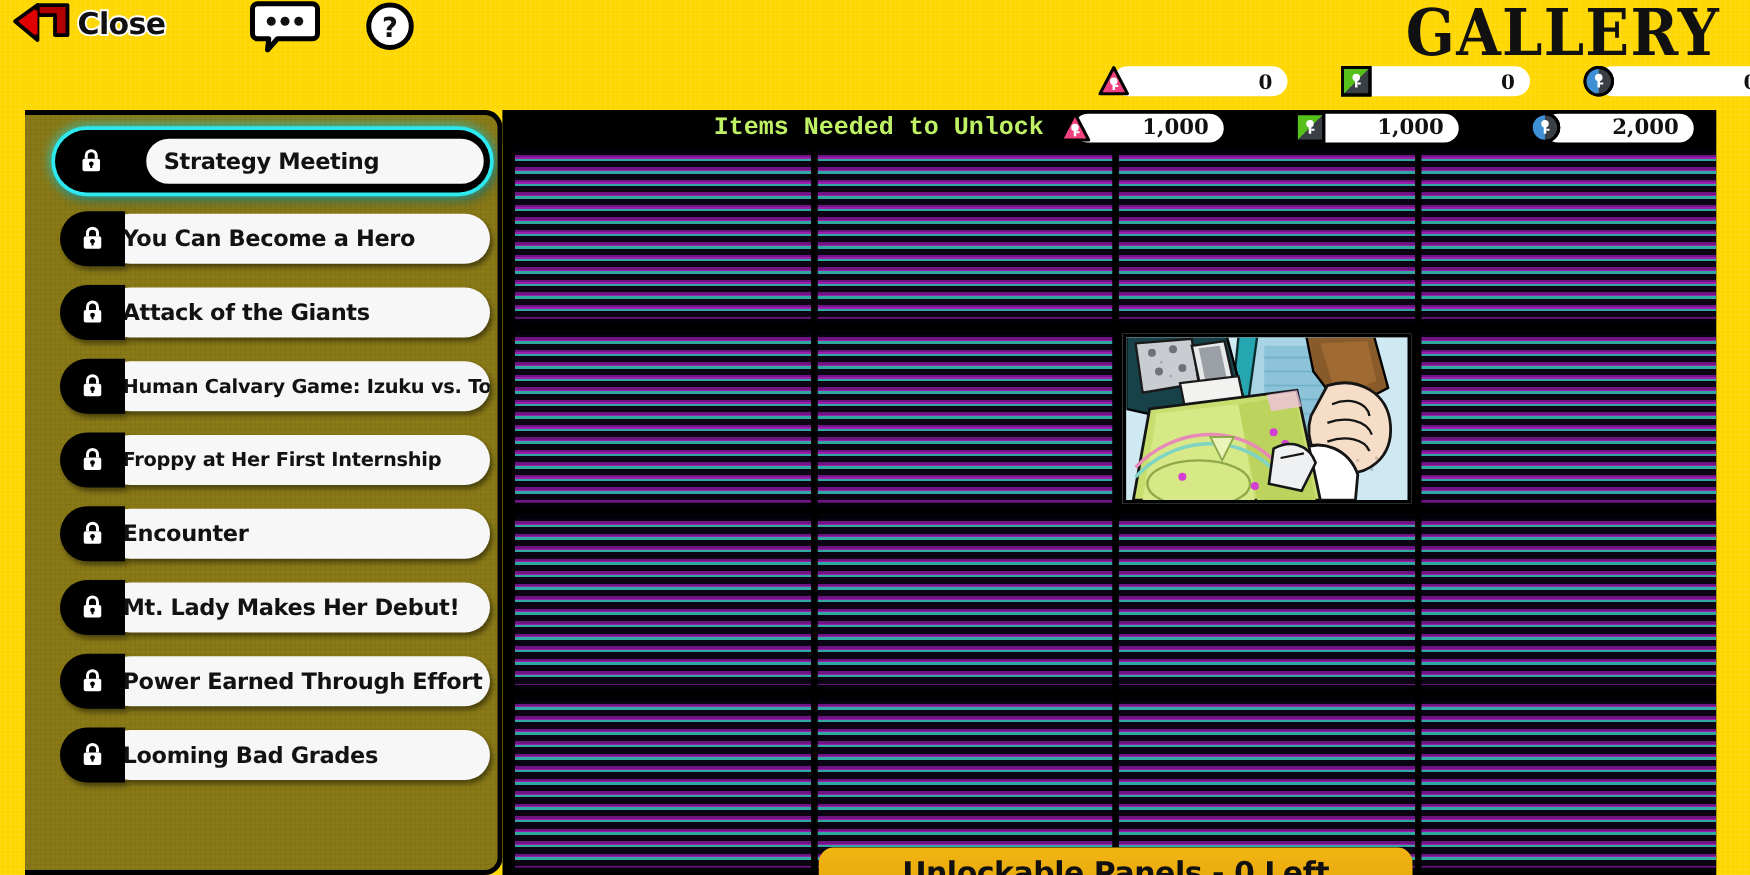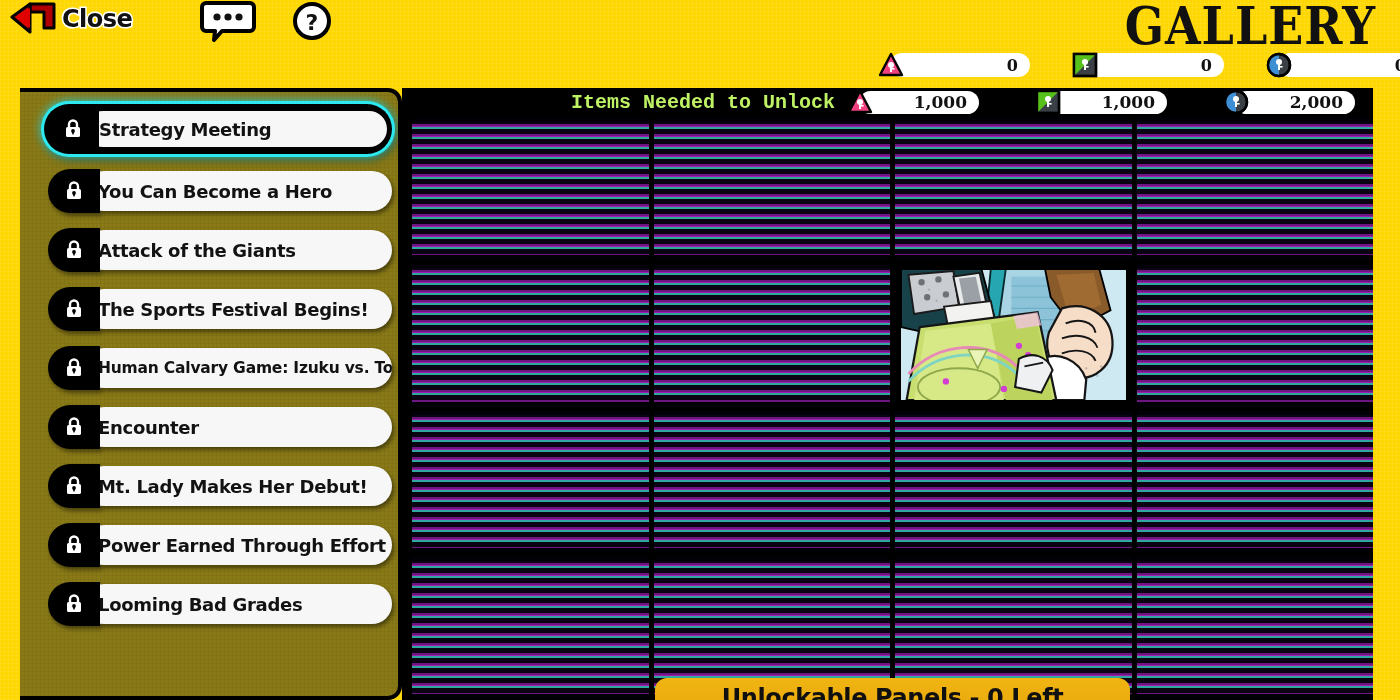--- a/index.html
+++ b/index.html
@@ -105,21 +105,21 @@
 
   .nav-item {
     position: relative;
     height: 44px;
     margin: 0 0 15px 22px;
     display: flex;
     align-items: center;
     cursor: pointer;
     filter: drop-shadow(2px 3px 2px rgba(0,0,0,0.45));
   }
-  .nav-item:first-child { margin-top: 6px; }
+  .nav-item:first-child { margin-top: 6px; gap: 32px; }
 
   .nav-lock {
     width: 52px; height: 44px;
     background: #000;
     border-radius: 22px 0 0 22px;
     display: flex; align-items: center; justify-content: center;
     flex: none;
     z-index: 2;
   }
   .nav-text {
@@ -349,44 +349,44 @@
         <svg width="22" height="22" viewBox="0 0 22 22">
           <path d="M7 9 V6.5 A4 4 0 0 1 15 6.5 V9" fill="none" stroke="#fff" stroke-width="2.4"></path>
           <rect x="4" y="9" width="14" height="10" rx="1.6" fill="#fff"></rect>
           <circle cx="11" cy="13" r="1.9" fill="#000"></circle>
           <rect x="10.2" y="13" width="1.6" height="3.4" fill="#000"></rect>
         </svg>
       </div>
       <div class="nav-text">Attack of the Giants</div>
     </div>
 
-    <div class="nav-item">
-      <div class="nav-lock">
-        <svg width="22" height="22" viewBox="0 0 22 22">
-          <path d="M7 9 V6.5 A4 4 0 0 1 15 6.5 V9" fill="none" stroke="#fff" stroke-width="2.4"></path>
-          <rect x="4" y="9" width="14" height="10" rx="1.6" fill="#fff"></rect>
-          <circle cx="11" cy="13" r="1.9" fill="#000"></circle>
-          <rect x="10.2" y="13" width="1.6" height="3.4" fill="#000"></rect>
-        </svg>
-      </div>
-      <div class="nav-text">The Sports Festival Begins!</div>
-    </div>
 
     <div class="nav-item">
       <div class="nav-lock">
         <svg width="22" height="22" viewBox="0 0 22 22">
           <path d="M7 9 V6.5 A4 4 0 0 1 15 6.5 V9" fill="none" stroke="#fff" stroke-width="2.4"></path>
           <rect x="4" y="9" width="14" height="10" rx="1.6" fill="#fff"></rect>
           <circle cx="11" cy="13" r="1.9" fill="#000"></circle>
           <rect x="10.2" y="13" width="1.6" height="3.4" fill="#000"></rect>
         </svg>
       </div>
       <div class="nav-text cond">Human Calvary Game: Izuku vs. Todoroki</div>
     </div>
 
+    <div class="nav-item">
+      <div class="nav-lock">
+        <svg width="22" height="22" viewBox="0 0 22 22">
+          <path d="M7 9 V6.5 A4 4 0 0 1 15 6.5 V9" fill="none" stroke="#fff" stroke-width="2.4"></path>
+          <rect x="4" y="9" width="14" height="10" rx="1.6" fill="#fff"></rect>
+          <circle cx="11" cy="13" r="1.9" fill="#000"></circle>
+          <rect x="10.2" y="13" width="1.6" height="3.4" fill="#000"></rect>
+        </svg>
+      </div>
+      <div class="nav-text cond">Froppy at Her First Internship</div>
+    </div>
 
     <div class="nav-item">
       <div class="nav-lock">
         <svg width="22" height="22" viewBox="0 0 22 22">
           <path d="M7 9 V6.5 A4 4 0 0 1 15 6.5 V9" fill="none" stroke="#fff" stroke-width="2.4"></path>
           <rect x="4" y="9" width="14" height="10" rx="1.6" fill="#fff"></rect>
           <circle cx="11" cy="13" r="1.9" fill="#000"></circle>
           <rect x="10.2" y="13" width="1.6" height="3.4" fill="#000"></rect>
         </svg>
       </div>

